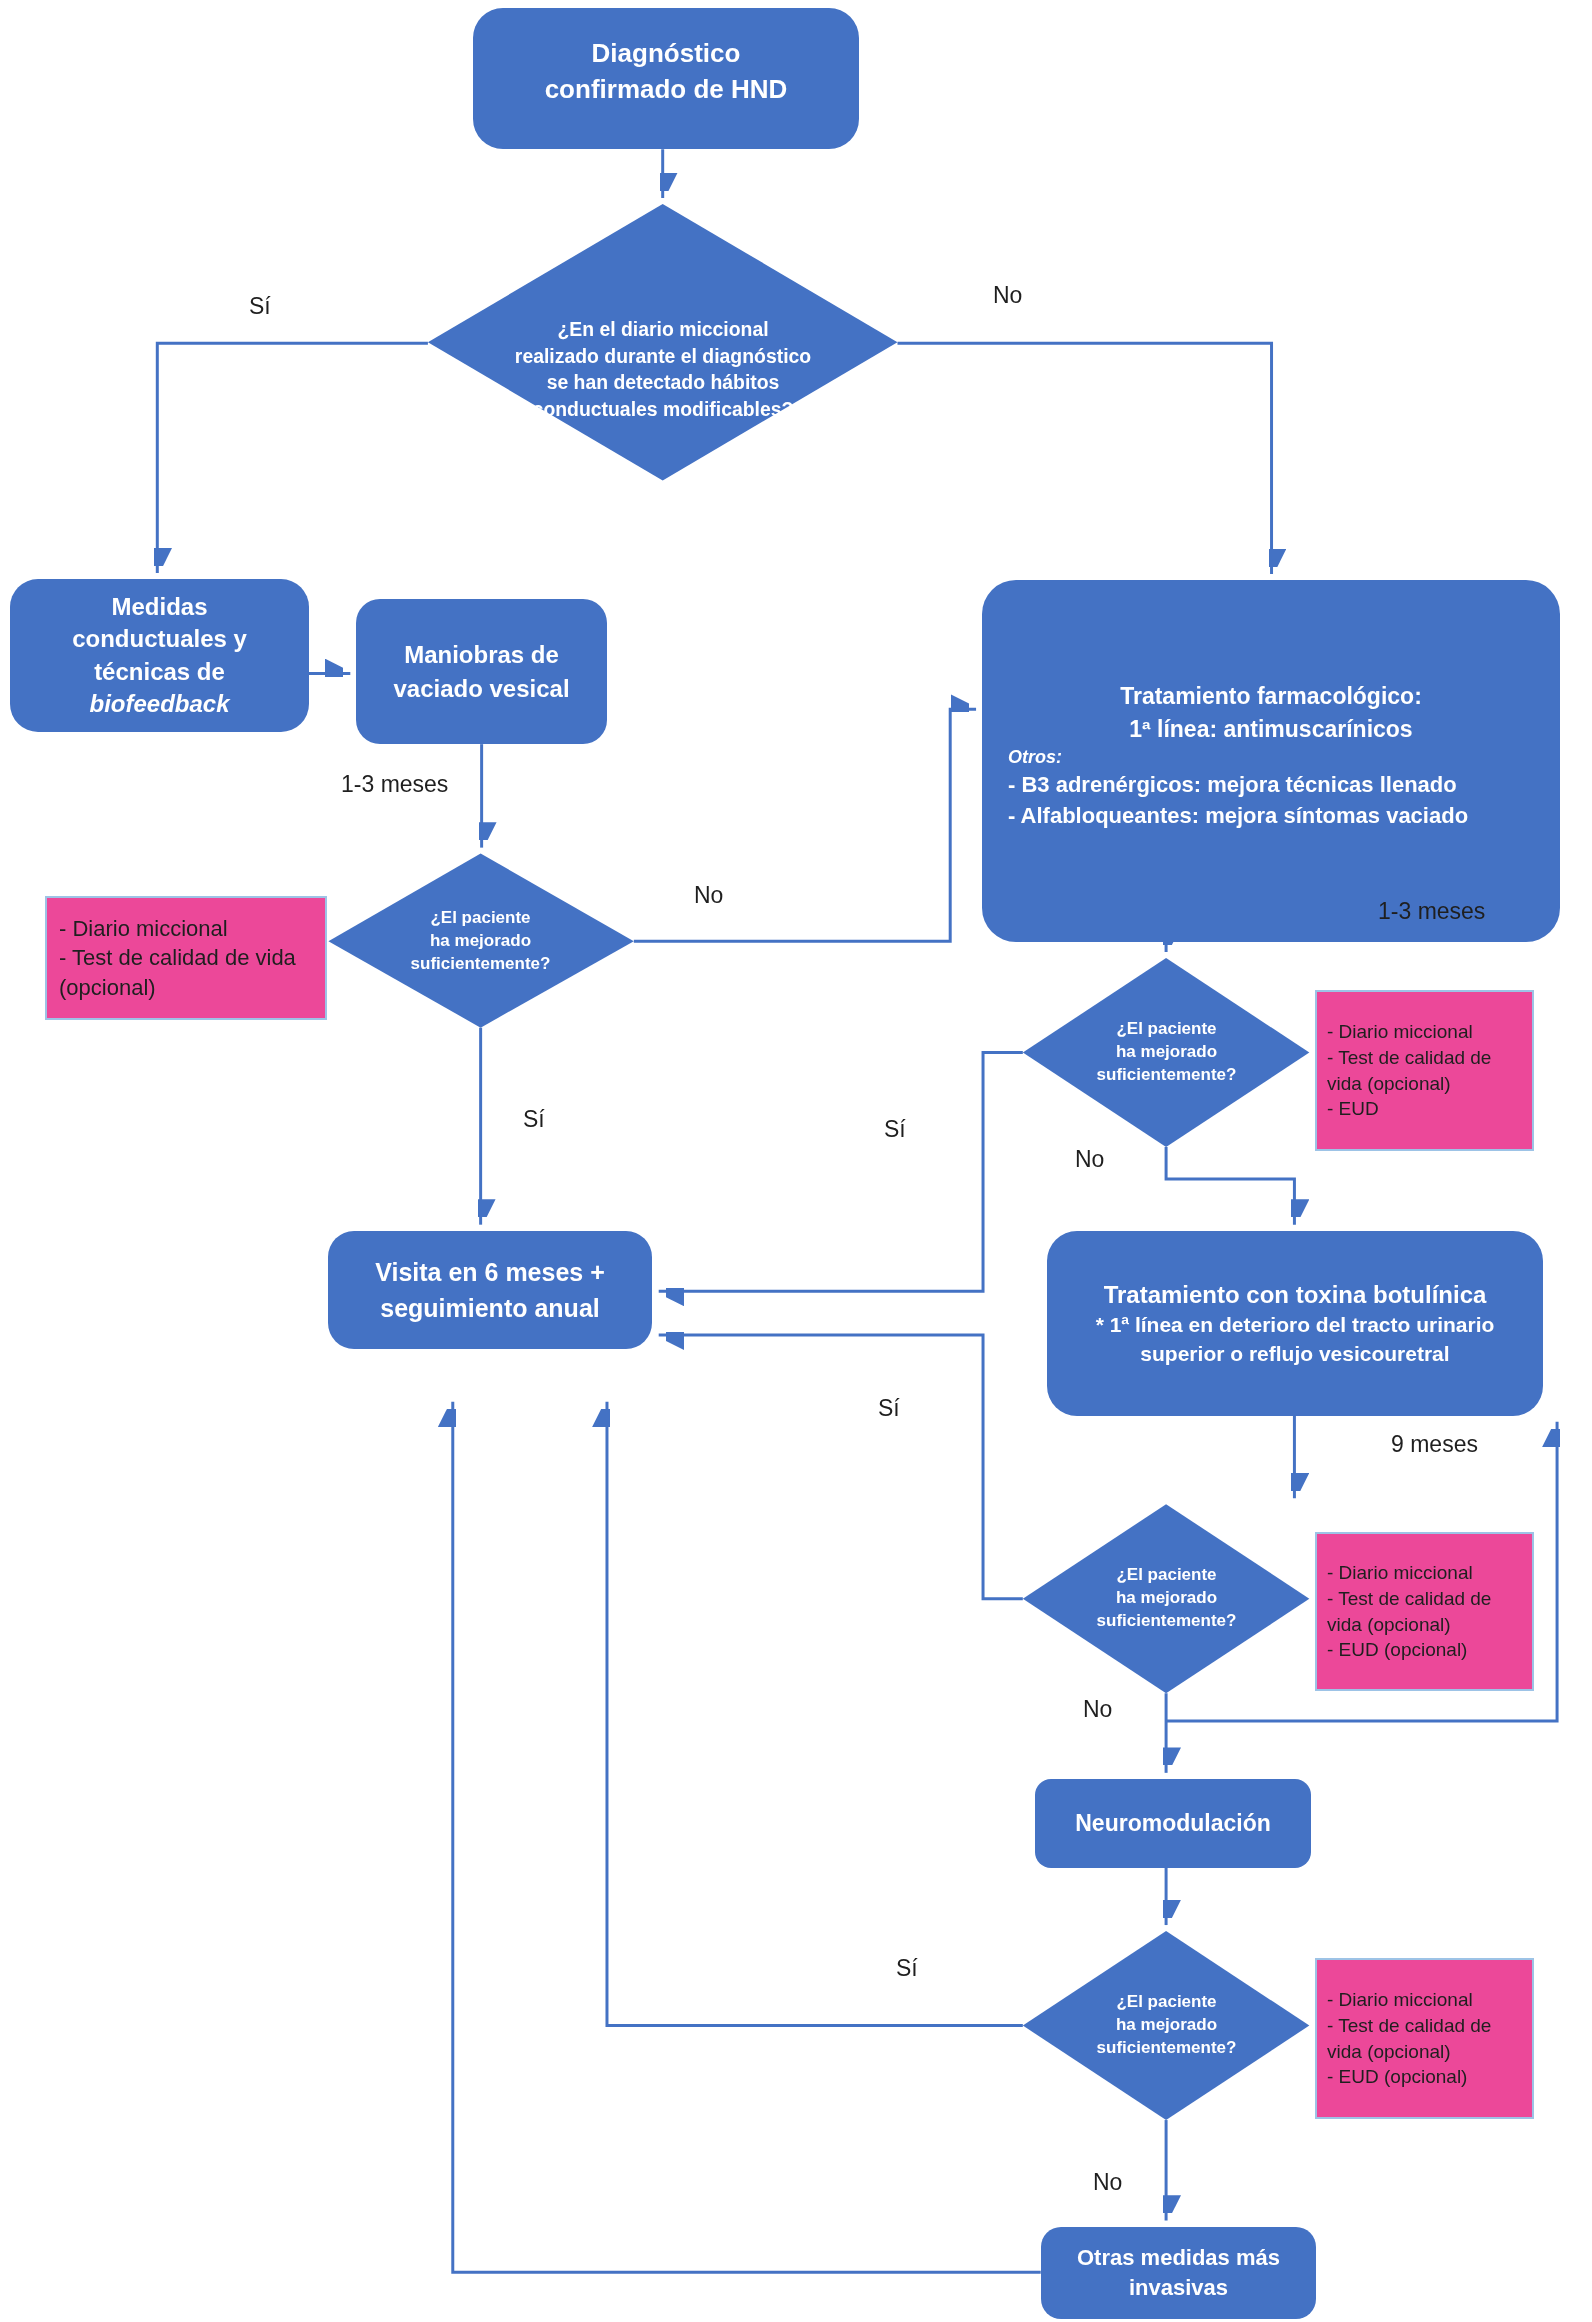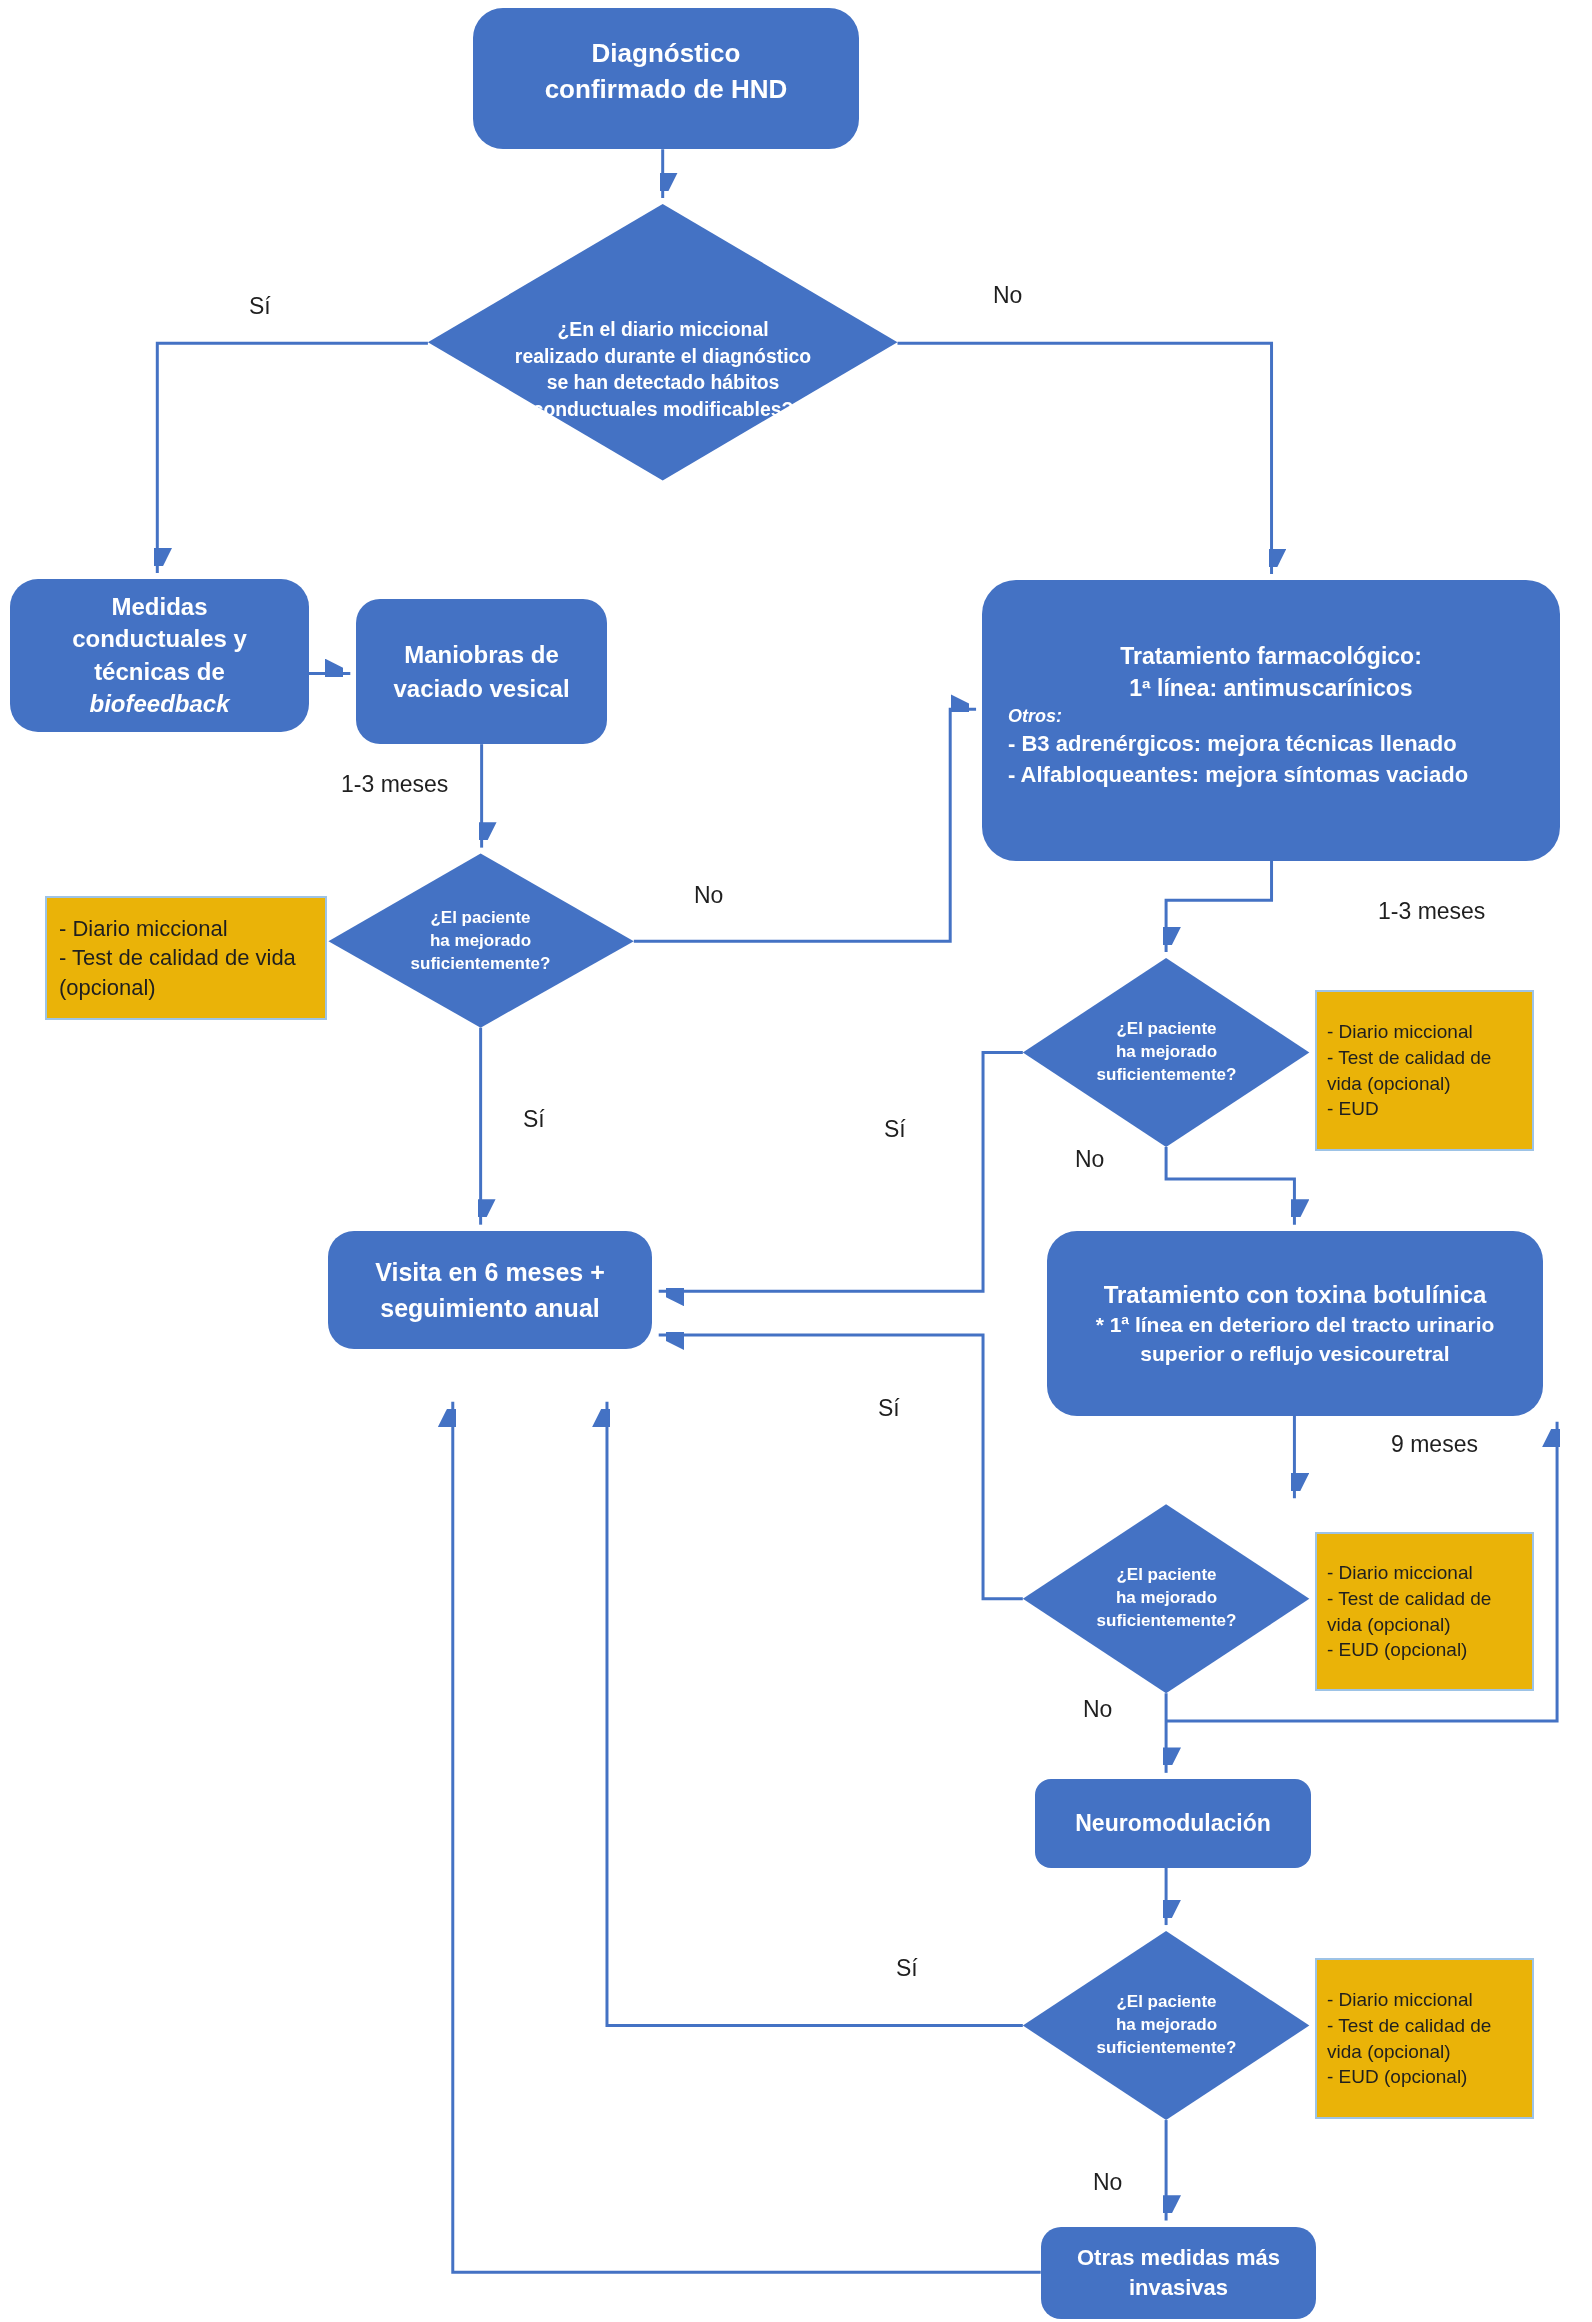--- a/index.html
+++ b/index.html
@@ -16,21 +16,21 @@
     position:absolute; background:var(--node); color:var(--txt-white);
     display:flex; flex-direction:column; align-items:center; justify-content:center;
     text-align:center; font-weight:bold; box-sizing:border-box;
   }
   .node .ln{display:block;}
   .dtext{
     position:absolute; color:var(--txt-white); font-weight:600; text-align:center;
     display:flex; flex-direction:column; align-items:center; justify-content:center;
   }
   .note{
-    position:absolute; background:#eab308; border:2px solid var(--note-border);
+    position:absolute; background:#ec4899; border:2px solid var(--note-border);
     color:var(--txt-black); box-sizing:border-box; text-align:left;
     display:flex; flex-direction:column; justify-content:center;
   }
   .note .ln{display:block;}
   .elabel{
     position:absolute; color:var(--txt-black); font-size:23px; white-space:nowrap;
   }
   .italic{font-style:italic;}
 </style>
 </head>
@@ -90,21 +90,21 @@
     <span class="ln">conductuales y</span>
     <span class="ln">técnicas de</span>
     <span class="ln italic">biofeedback</span>
   </div>
 
   <div class="node" style="left:356px;top:599px;width:251px;height:145px;border-radius:24px;font-size:24px;line-height:1.4;">
     <span class="ln">Maniobras de</span>
     <span class="ln">vaciado vesical</span>
   </div>
 
-  <div class="node" style="left:982px;top:580px;width:578px;height:281px;border-radius:34px;font-size:23px;line-height:1.4;align-items:stretch;padding:20px 26px 30px 26px;">
+  <div class="node" style="left:982px;top:580px;width:578px;height:362px;border-radius:34px;font-size:23px;line-height:1.4;align-items:stretch;padding:20px 26px 30px 26px;">
     <span class="ln" style="text-align:center;">Tratamiento farmacológico:</span>
     <span class="ln" style="text-align:center;">1ª línea: antimuscarínicos</span>
     <span class="ln italic" style="text-align:left;font-size:18px;">Otros:</span>
     <span class="ln" style="text-align:left;font-size:22px;">- B3 adrenérgicos: mejora técnicas llenado</span>
     <span class="ln" style="text-align:left;font-size:22px;">- Alfabloqueantes: mejora síntomas vaciado</span>
   </div>
 
   <div class="dtext" style="left:365px;top:884px;width:231px;height:115px;font-size:17px;line-height:1.35;">
     <span class="ln">¿El paciente</span>
     <span class="ln">ha mejorado</span>

